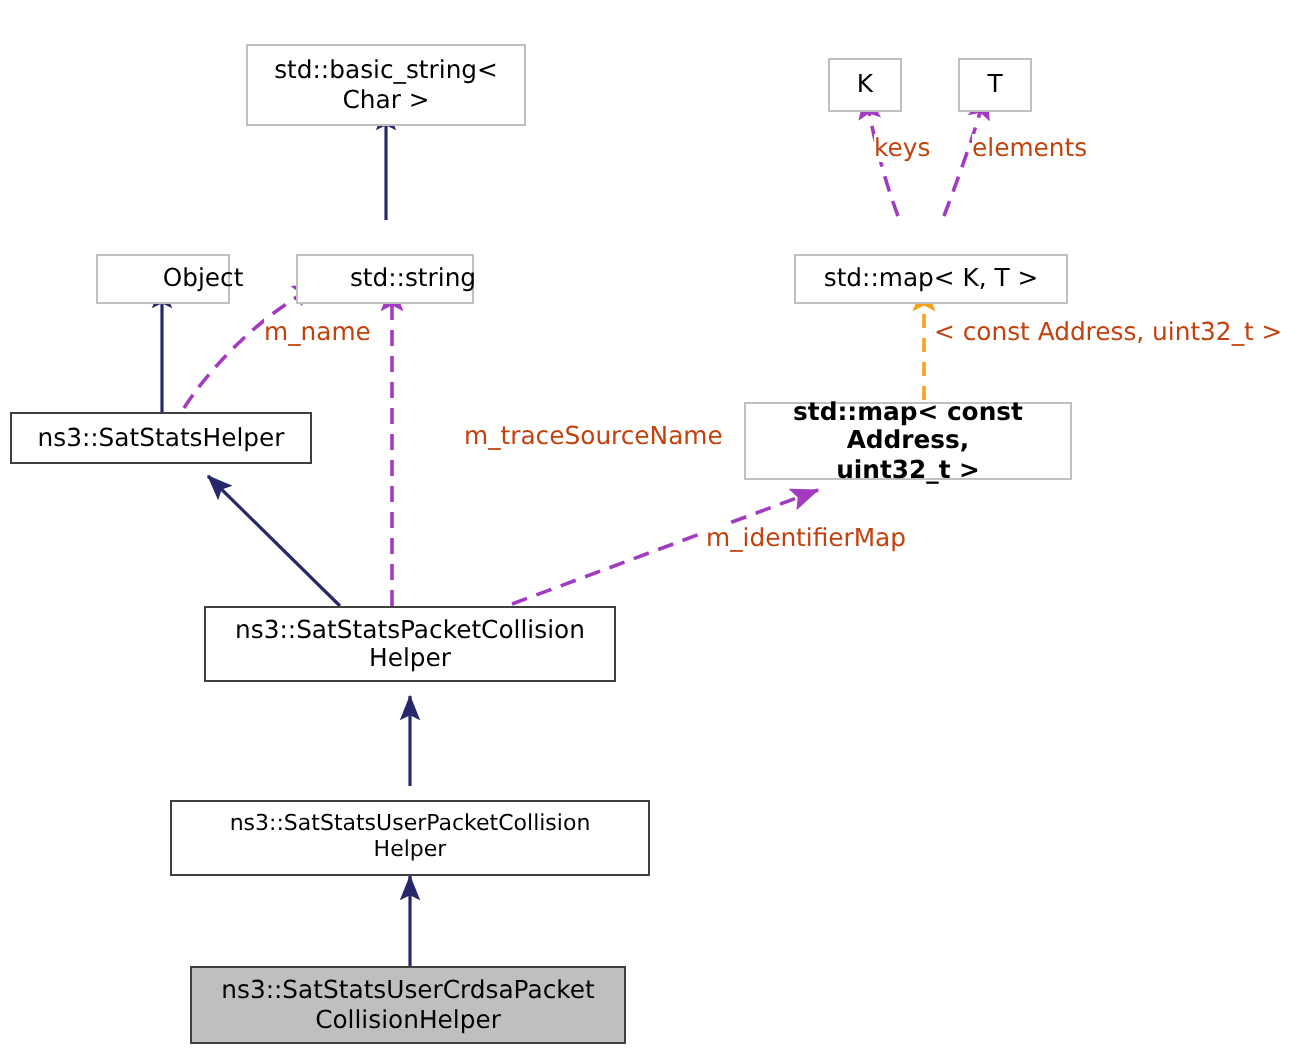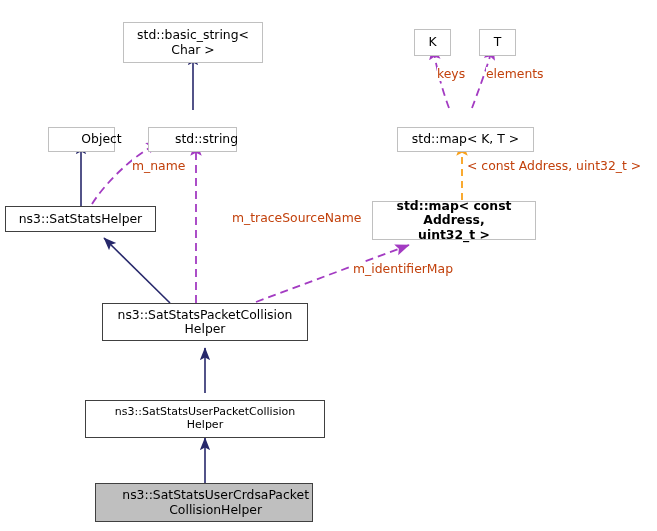--- a/index.html
+++ b/index.html
@@ -160,21 +160,21 @@
   <div class="node node-strong" style="left: 102px; top: 303px; width: 206px; height: 38px; font-size: 12.4px;">
     <span class="node-label">ns3::SatStatsPacketCollision
 Helper</span>
   </div>
 
   <div class="node node-strong" style="left: 85px; top: 400px; width: 240px; height: 38px; font-size: 11px;">
     <span class="node-label">ns3::SatStatsUserPacketCollision
 Helper</span>
   </div>
 
-  <div class="node node-current" style="left: 95px; top: 483px; width: 218px; height: 39px; font-size: 12.4px; justify-content: flex-end;">
+  <div class="node node-current" style="left: 95px; top: 483px; width: 218px; height: 39px; font-size: 12.4px;">
     <span class="node-label">ns3::SatStatsUserCrdsaPacket
 CollisionHelper</span>
   </div>
 
   <span class="edge-label" style="left: 132px; top: 159px; font-size: 12.4px;">m_name</span>
 
   <span class="edge-label" style="left: 204px; top: 211px; font-size: 12.4px; margin-left: 28px;">m_traceSourceName</span>
 
   <span class="edge-label" style="left: 353px; top: 262px; font-size: 12.4px;">m_identifierMap</span>
 

